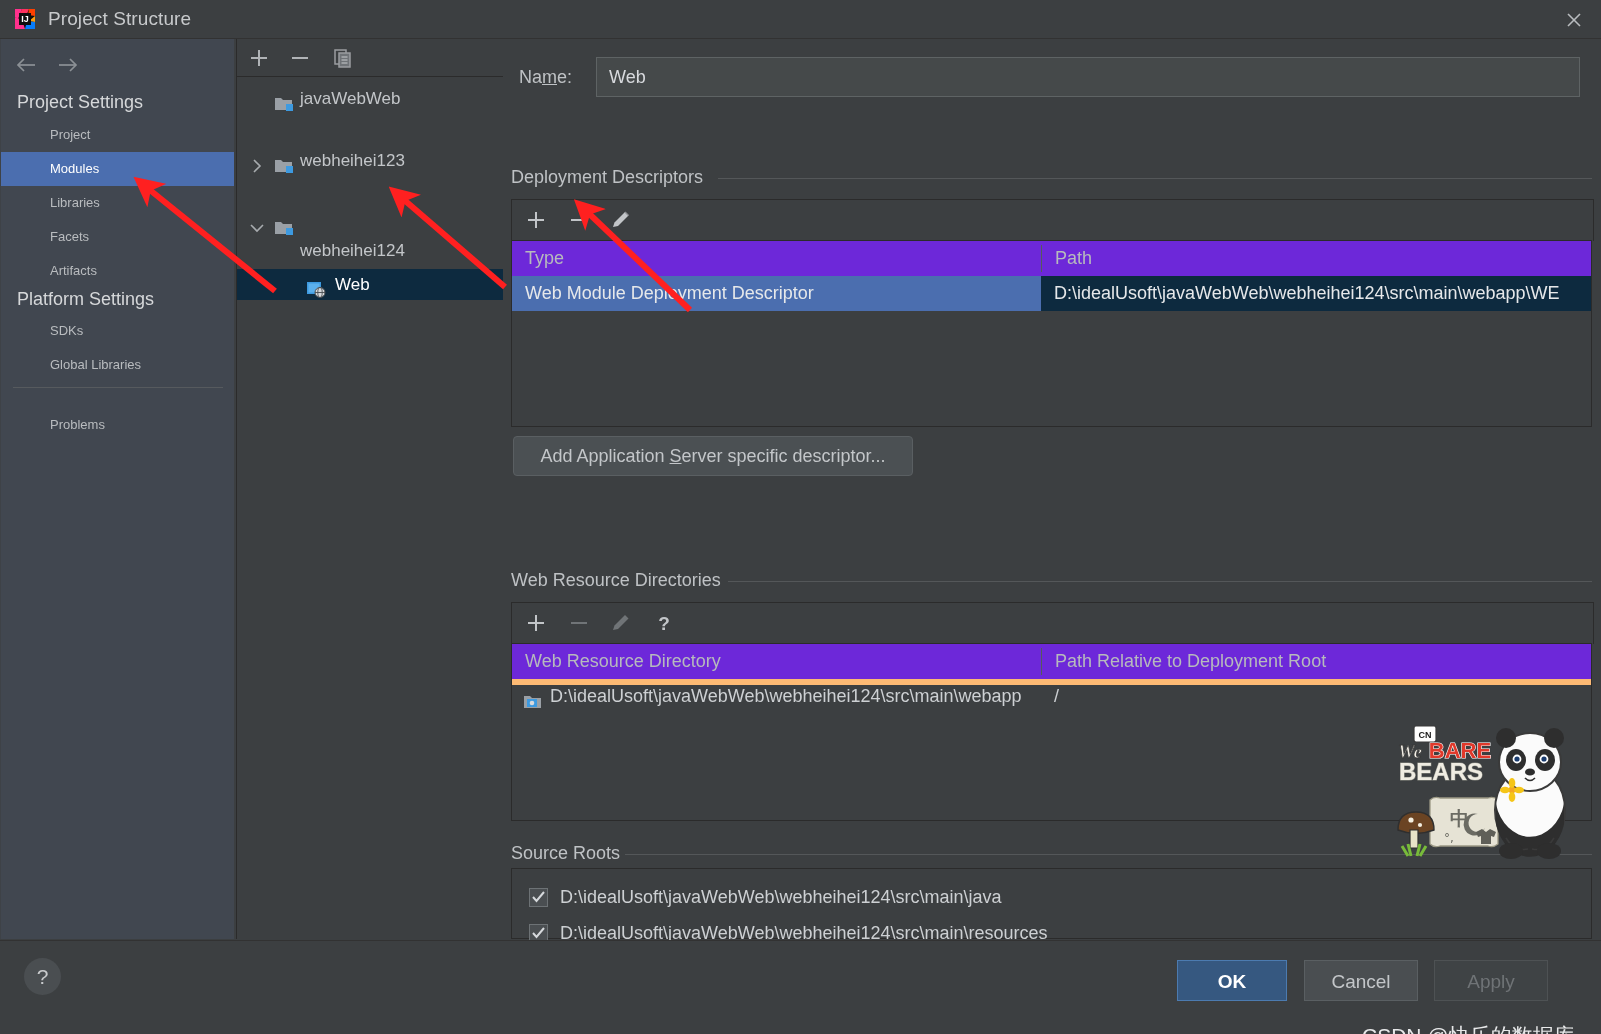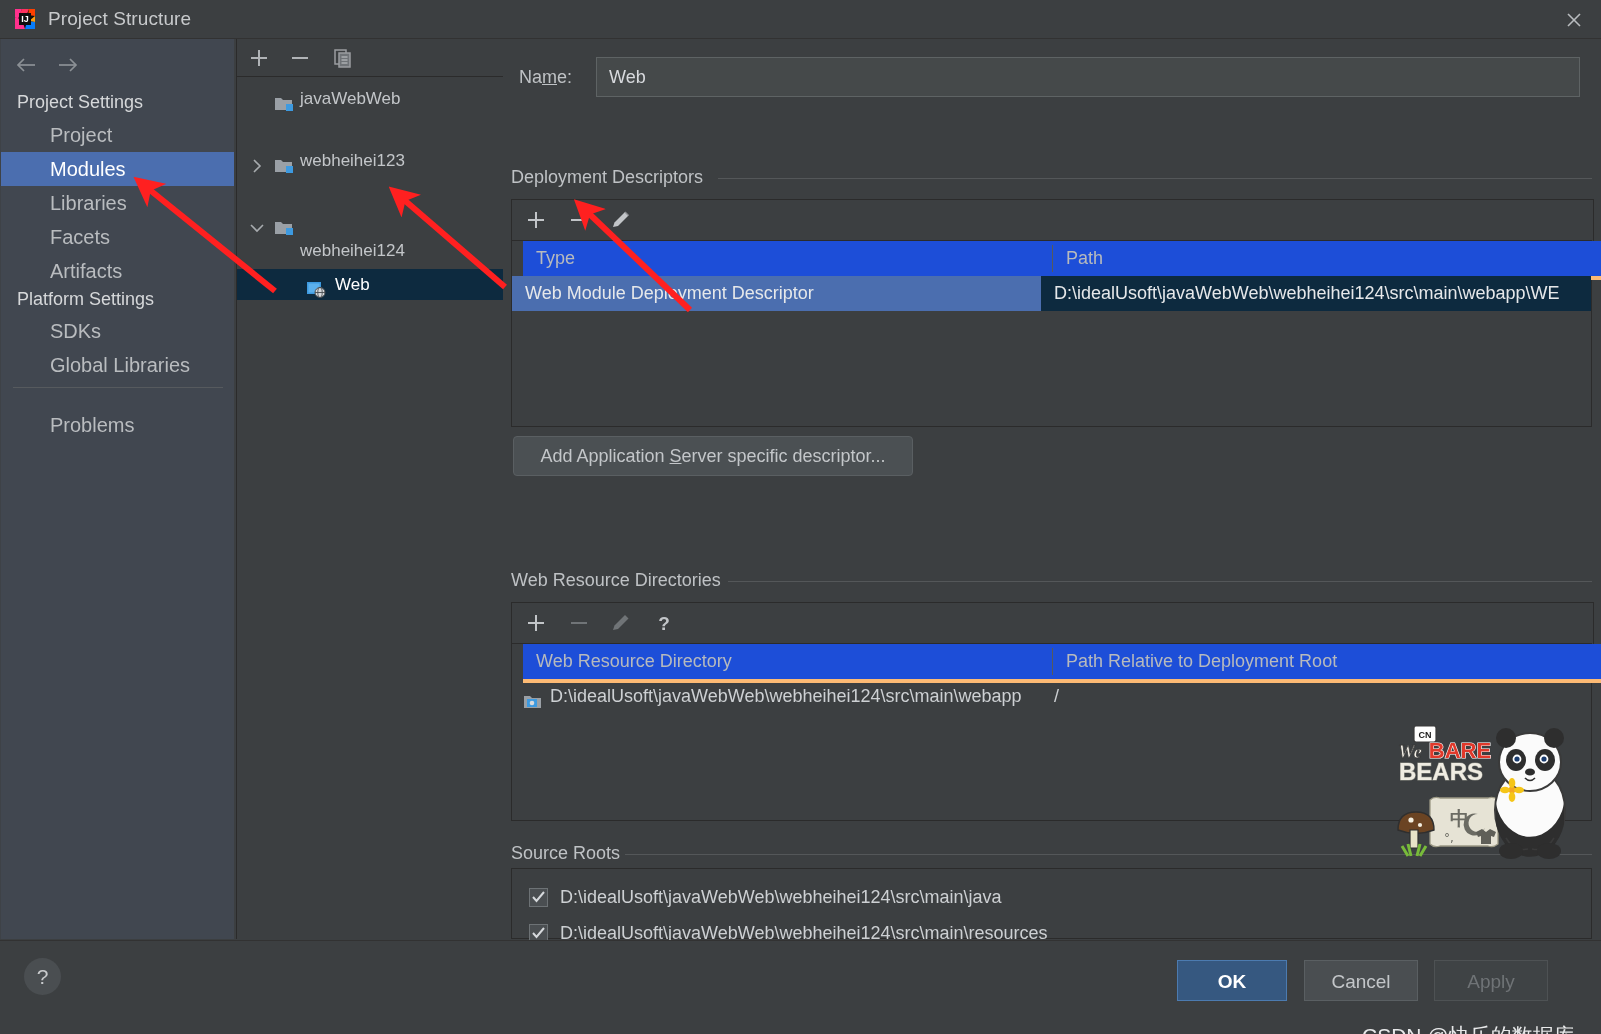--- a/index.html
+++ b/index.html
@@ -24,21 +24,21 @@
   
   .sidebar{position:absolute;left:1px;top:39px;width:233px;height:900px;background:#414750;}
   .nav-arrows{position:absolute;left:0;top:0;width:233px;height:48px;}
   .nav-arrow{position:absolute;top:14px;width:30px;height:24px;color:#8c9196;font-size:22px;
              line-height:22px;text-align:center;cursor:pointer;}
   .nav-back{left:10px;}
   .nav-fwd{left:52px;}
 
   .side-group{position:absolute;left:0;font-size:18px;color:#d6d8da;font-weight:400;}
   .side-item{position:absolute;left:0;width:233px;height:34px;line-height:34px;
-             padding-left:49px;box-sizing:border-box;font-size:20px;color:#b9bcbf;cursor:pointer;}
+             padding-left:49px;box-sizing:border-box;font-size:13px;color:#b9bcbf;cursor:pointer;}
   .side-item.sel{background:#4b6eaf;color:#ffffff;}
   .side-sep{position:absolute;left:12px;width:210px;height:1px;background:#565a5e;}
 
   
   .treepanel{position:absolute;left:236px;top:39px;width:266px;height:900px;background:#3c3f41;
              border-left:1px solid #2b2b2b;border-right:1px solid #2b2b2b;}
   .tree-toolbar{position:absolute;left:0;top:0;width:266px;height:37px;border-bottom:1px solid #2b2b2b;}
   .tb-btn{position:absolute;top:6px;width:26px;height:26px;cursor:pointer;color:#b0b3b6;}
   .tree-body{position:absolute;left:0;top:38px;width:266px;height:861px;}
   .tree-row{position:relative;height:31px;line-height:31px;font-size:17px;color:#c3c6c9;
@@ -58,22 +58,22 @@
               background:#45494a;border:1px solid #5e6364;color:#d8dade;font-size:18px;
               padding:0 12px;outline:none;font-family:"Liberation Sans",sans-serif;}
 
   .sect-title{position:absolute;font-size:18px;color:#bfc2c5;background:#3c3f41;padding-right:10px;}
   .sect-line{position:absolute;height:1px;background:#545759;}
 
   .tbl-toolbar{position:absolute;background:#3c3f41;border:1px solid #2b2b2b;border-bottom:none;}
   .tb2{position:absolute;top:7px;width:26px;height:26px;cursor:pointer;}
 
   .table{position:absolute;border:1px solid #2b2b2b;box-sizing:border-box;background:#3c3f41;}
-  .thead{position:absolute;left:11px;top:0;height:35px;width:100%;background:#1d4ed8;
-         border-bottom:4px solid #fdba74;}
+  .thead{position:absolute;left:0;top:0;height:35px;width:100%;background:#6d28d9;
+         border-bottom:6px solid #fdba74;}
   .th{position:absolute;top:0;height:35px;line-height:35px;font-size:18px;color:#b7babd;
       padding-left:13px;box-sizing:border-box;}
   .th-div{position:absolute;top:4px;width:1px;height:27px;background:#555a5c;}
   .trow{position:absolute;height:35px;}
   .tcell{position:absolute;top:0;height:35px;line-height:35px;font-size:18px;color:#cdd0d3;
          padding-left:13px;box-sizing:border-box;white-space:nowrap;overflow:hidden;}
   .cell-sel-a{background:#4b6eaf;color:#e6e8ea;}
   .cell-sel-b{background:#0d2a3f;color:#e6e8ea;}
 
   .addbtn{position:absolute;background:#4b5053;border:1px solid #5a5f62;border-radius:4px;

